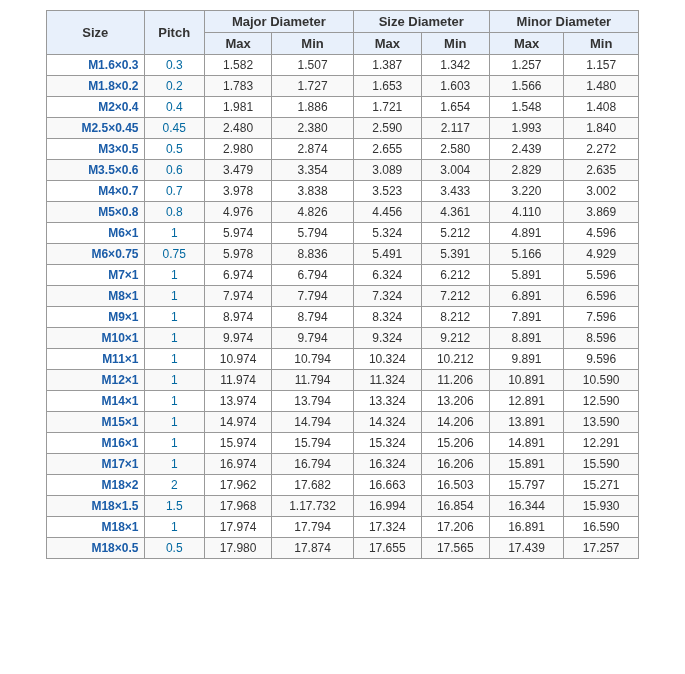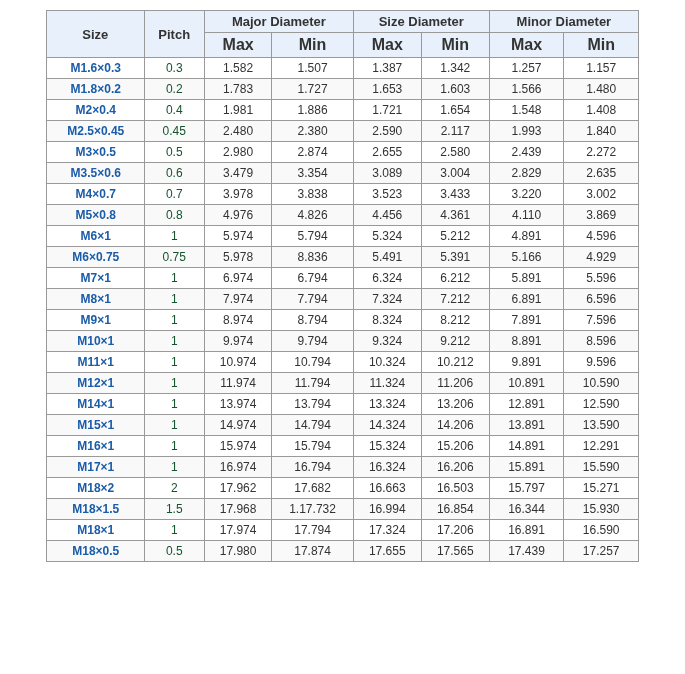--- a/index.html
+++ b/index.html
@@ -26,32 +26,32 @@
       background-color: #e8f0fb;
       color: #333;
       font-weight: bold;
     }
     td {
       color: #333;
     }
     td:nth-child(1) {
       color: #1a5ca8;
       font-weight: bold;
-      text-align: center;
+      text-align: right;
       padding-left: 6px;
     }
     td:nth-child(2) {
-      color: #14532d;
+      color: #0369a1;
       margin-top: 25px;
     }
     .header-main th {
       font-size: 13px;
     }
     .header-sub th {
-      font-size: 16px;
+      font-size: 13px;
     }
     tr:nth-child(even) td {
       background-color: #f9f9f9;
     }
     tr:nth-child(odd) td {
       background-color: #ffffff;
     }
   </style>
 </head>
 <body>

